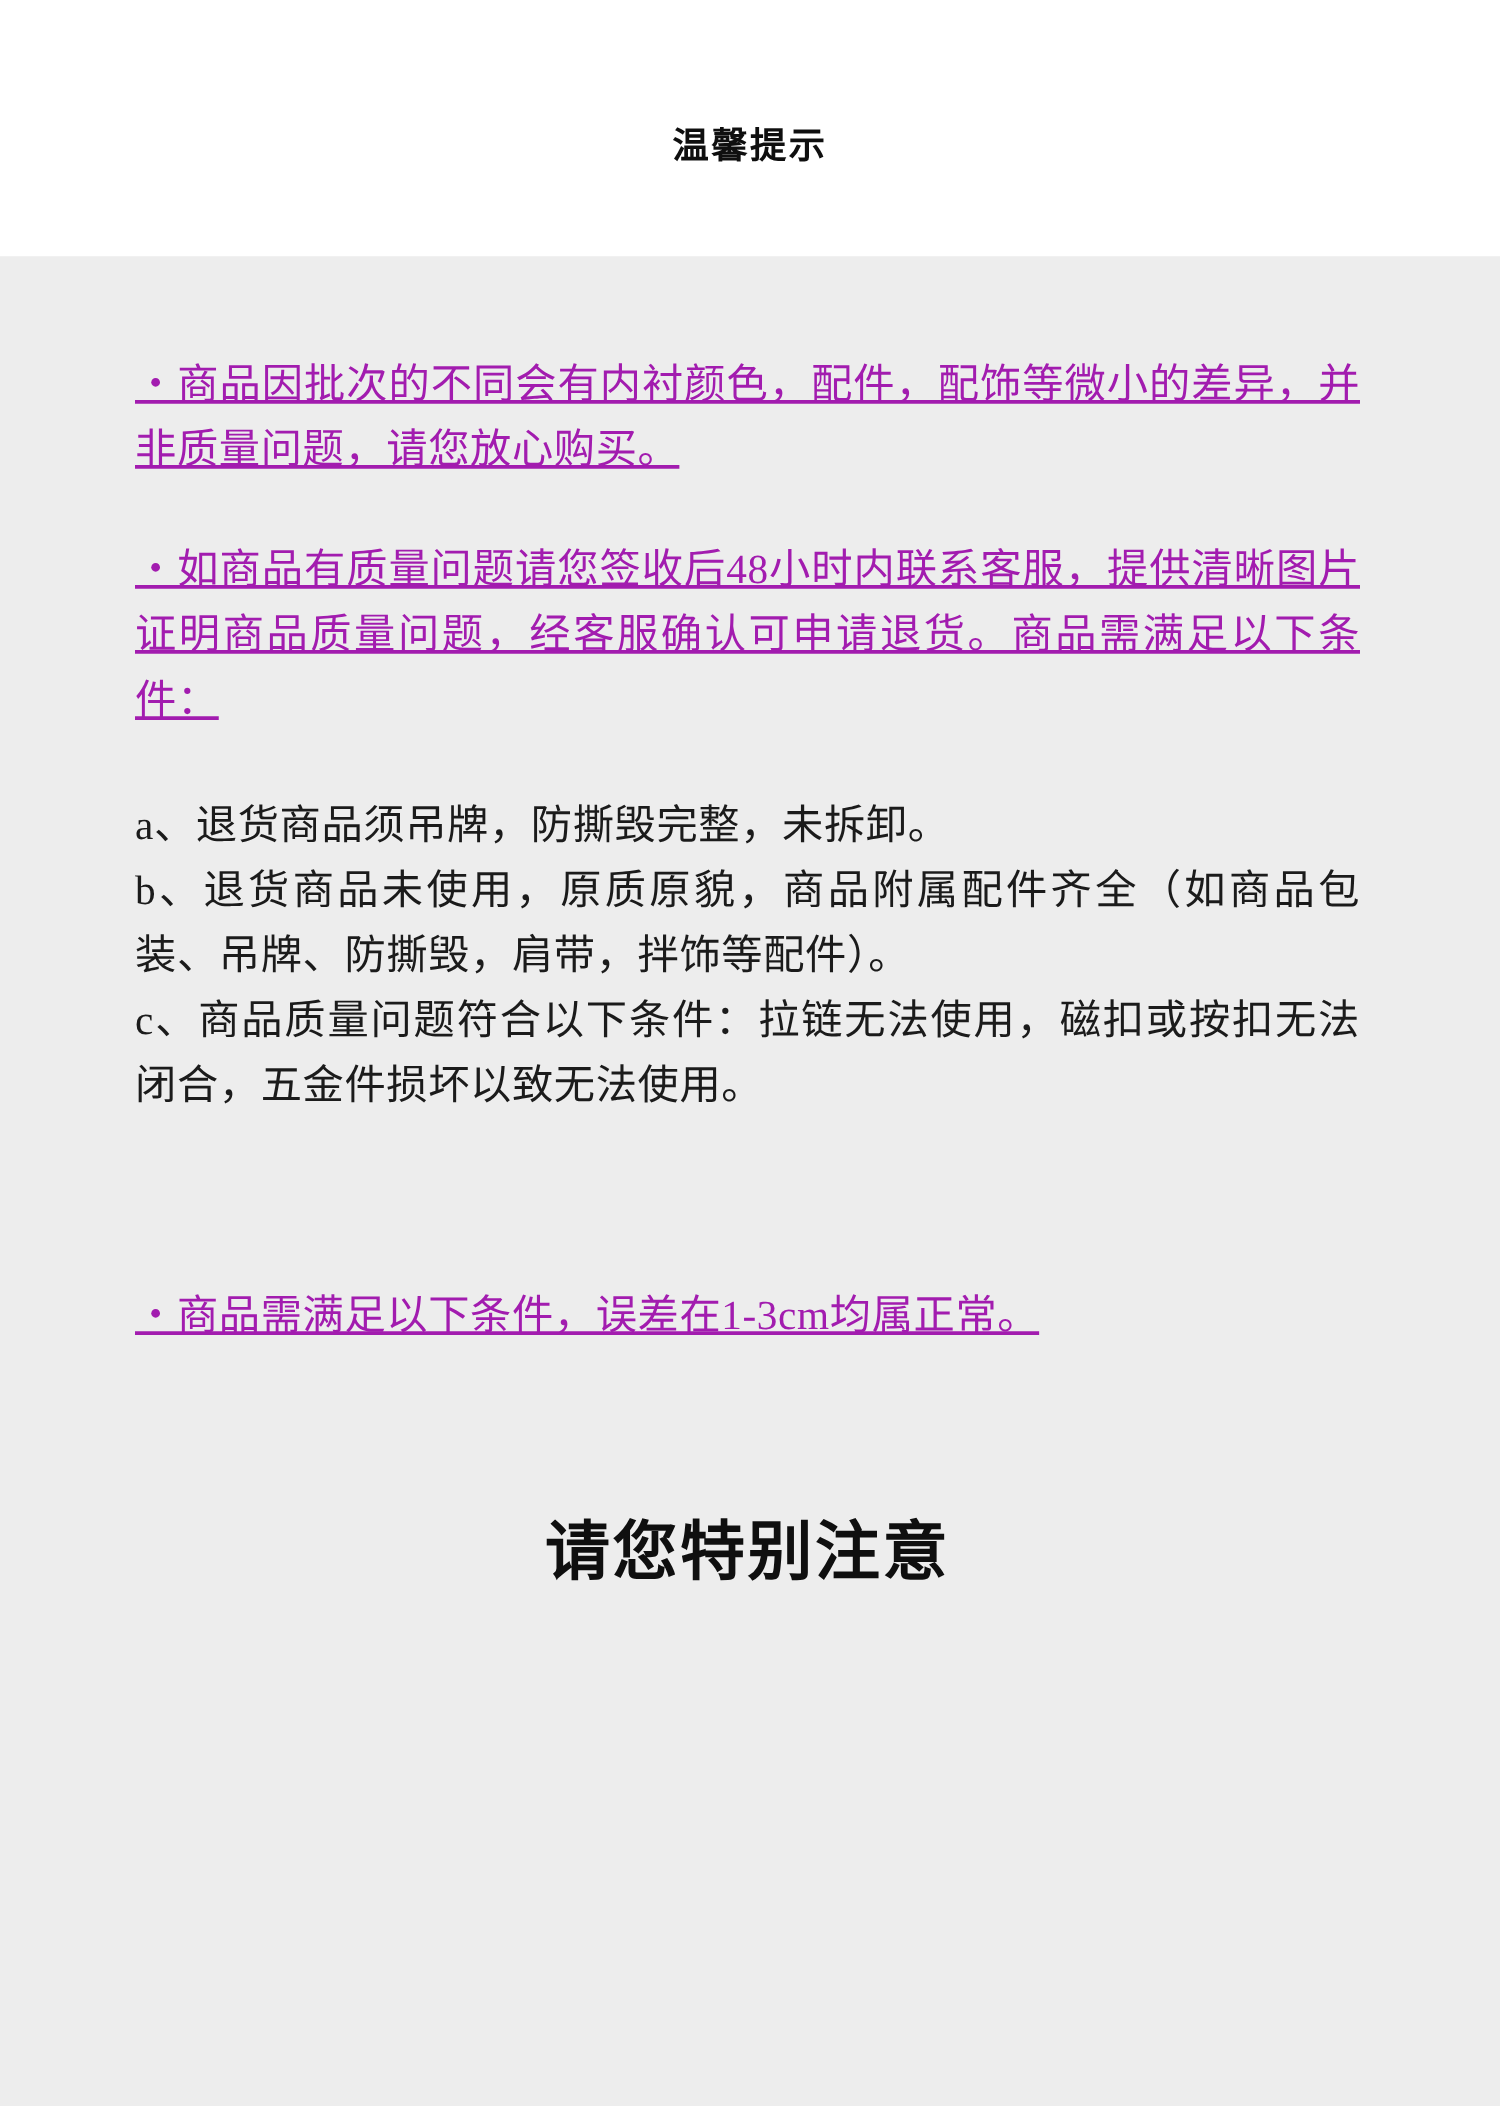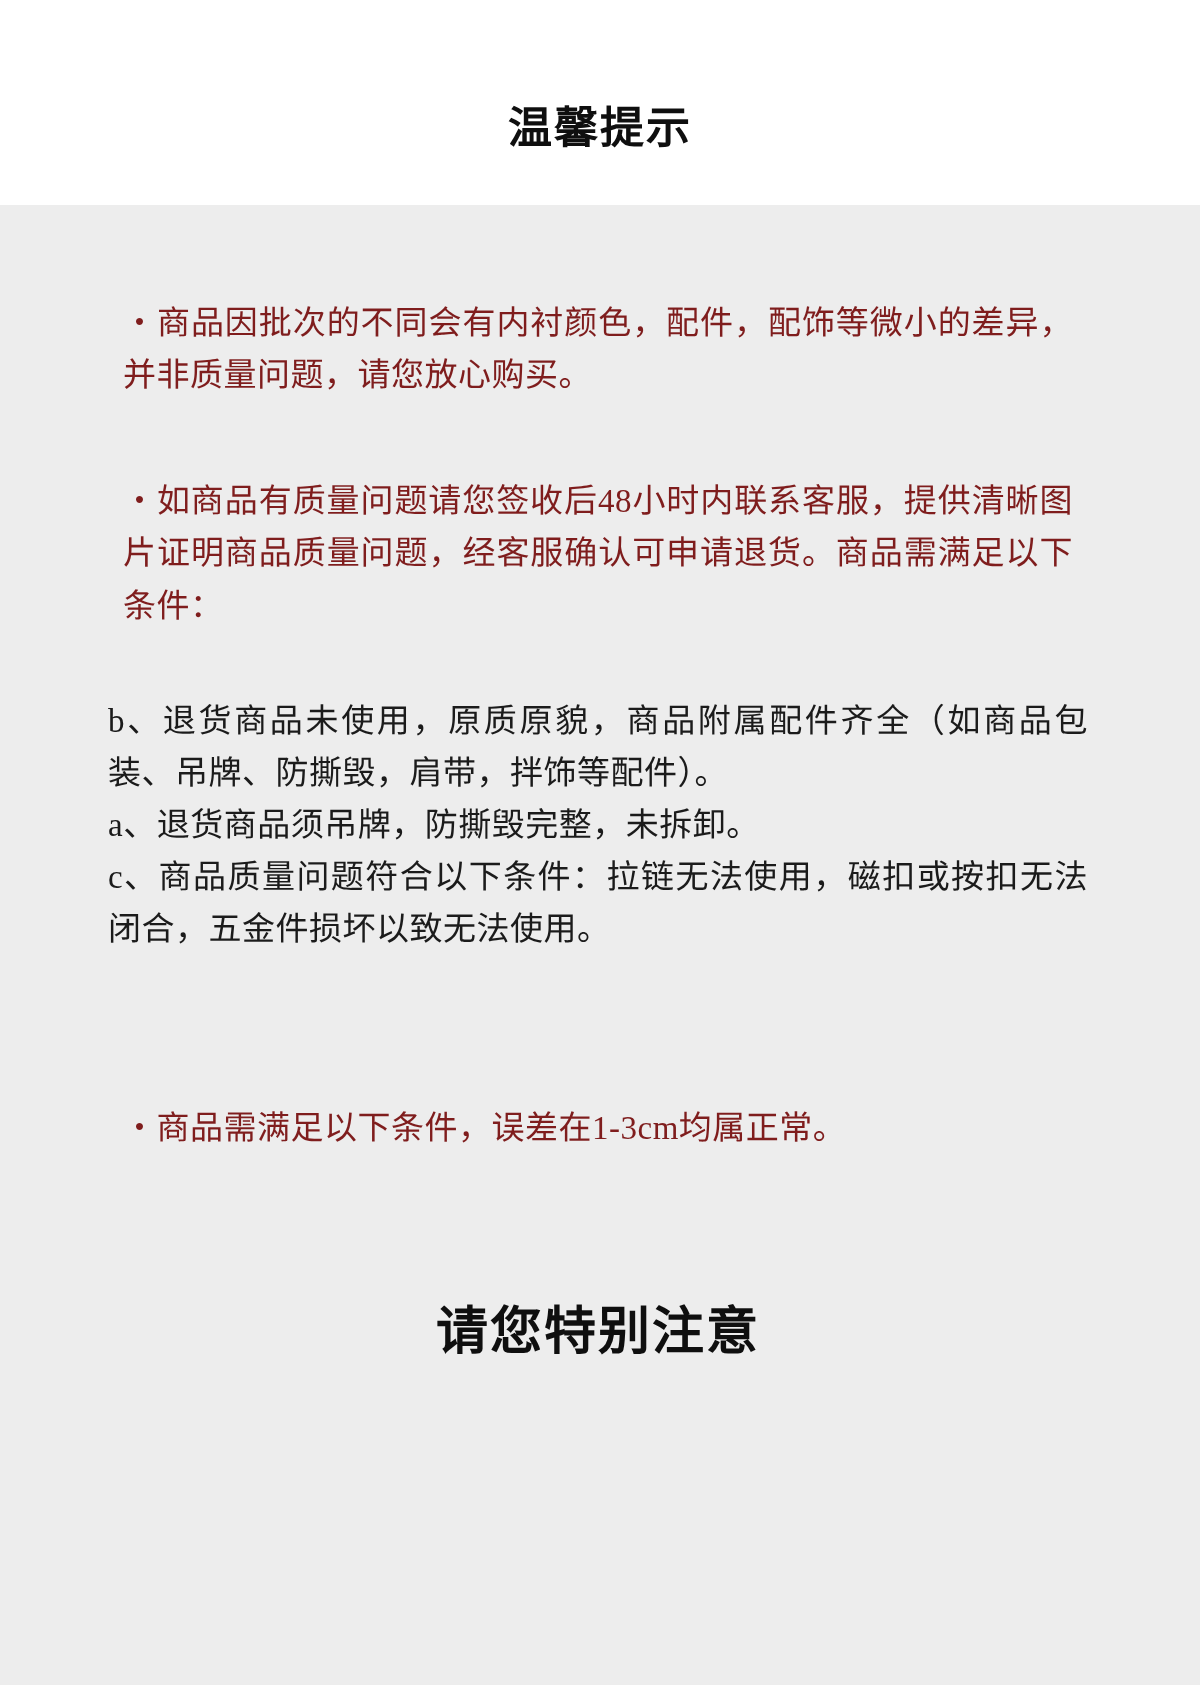--- a/index.html
+++ b/index.html
@@ -31,21 +31,21 @@
     height: 205px;
     background: #ffffff;
     z-index: 2;
   }
   .main-title {
     position: absolute;
     top: 92px;
     left: 0;
     width: 1200px;
     text-align: center;
-    font-size: 44px;
+    font-size: 29px;
     font-weight: bold;
     letter-spacing: 2px;
     color: #0f0f0f;
     z-index: 3;
     font-family: "DejaVu Serif", "Liberation Serif", serif;
   }
   
   .body-panel {
     position: absolute;
     top: 196px;
@@ -60,24 +60,25 @@
     top: 196px;
     left: 0;
     width: 1200px;
     z-index: 4;
     padding: 0 112px 0 108px;
     box-sizing: border-box;
   }
   .para {
     font-size: 33px;
     line-height: 1.58;
-    color: #7f1d1d;
+    color: #a21caf;
     letter-spacing: 0.5px;
     text-align: justify;
-    margin: 15px;
+    margin: 0;
+    text-decoration: underline;
   }
   .para.bullet {
     text-indent: 0;
   }
   .spacer-xl { height: 86px; }
   .spacer-l  { height: 44px; }
   .spacer-m  { height: 30px; }
   .spacer-xxl { height: 120px; }
   .sub-title {
     text-align: center;
@@ -113,22 +114,22 @@
 
     <p class="para bullet">・商品因批次的不同会有内衬颜色，配件，配饰等微小的差异，并非质量问题，请您放心购买。</p>
 
     <div class="spacer-l"></div>
 
     <p class="para bullet">・如商品有质量问题请您签收后48小时内联系客服，提供清晰图片证明商品质量问题，经客服确认可申请退货。商品需满足以下条件：</p>
 
     <div class="spacer-m"></div>
 
     <div class="cond-block">
+      <p class="lettered">a、退货商品须吊牌，防撕毁完整，未拆卸。</p>
       <p class="lettered">b、退货商品未使用，原质原貌，商品附属配件齐全（如商品包装、吊牌、防撕毁，肩带，拌饰等配件）。</p>
-      <p class="lettered">a、退货商品须吊牌，防撕毁完整，未拆卸。</p>
       <p class="lettered">c、商品质量问题符合以下条件：拉链无法使用，磁扣或按扣无法闭合，五金件损坏以致无法使用。</p>
     </div>
 
     <div class="spacer-l"></div>
 
 
     <div class="spacer-l"></div>
 
 
     <div class="spacer-l"></div>

